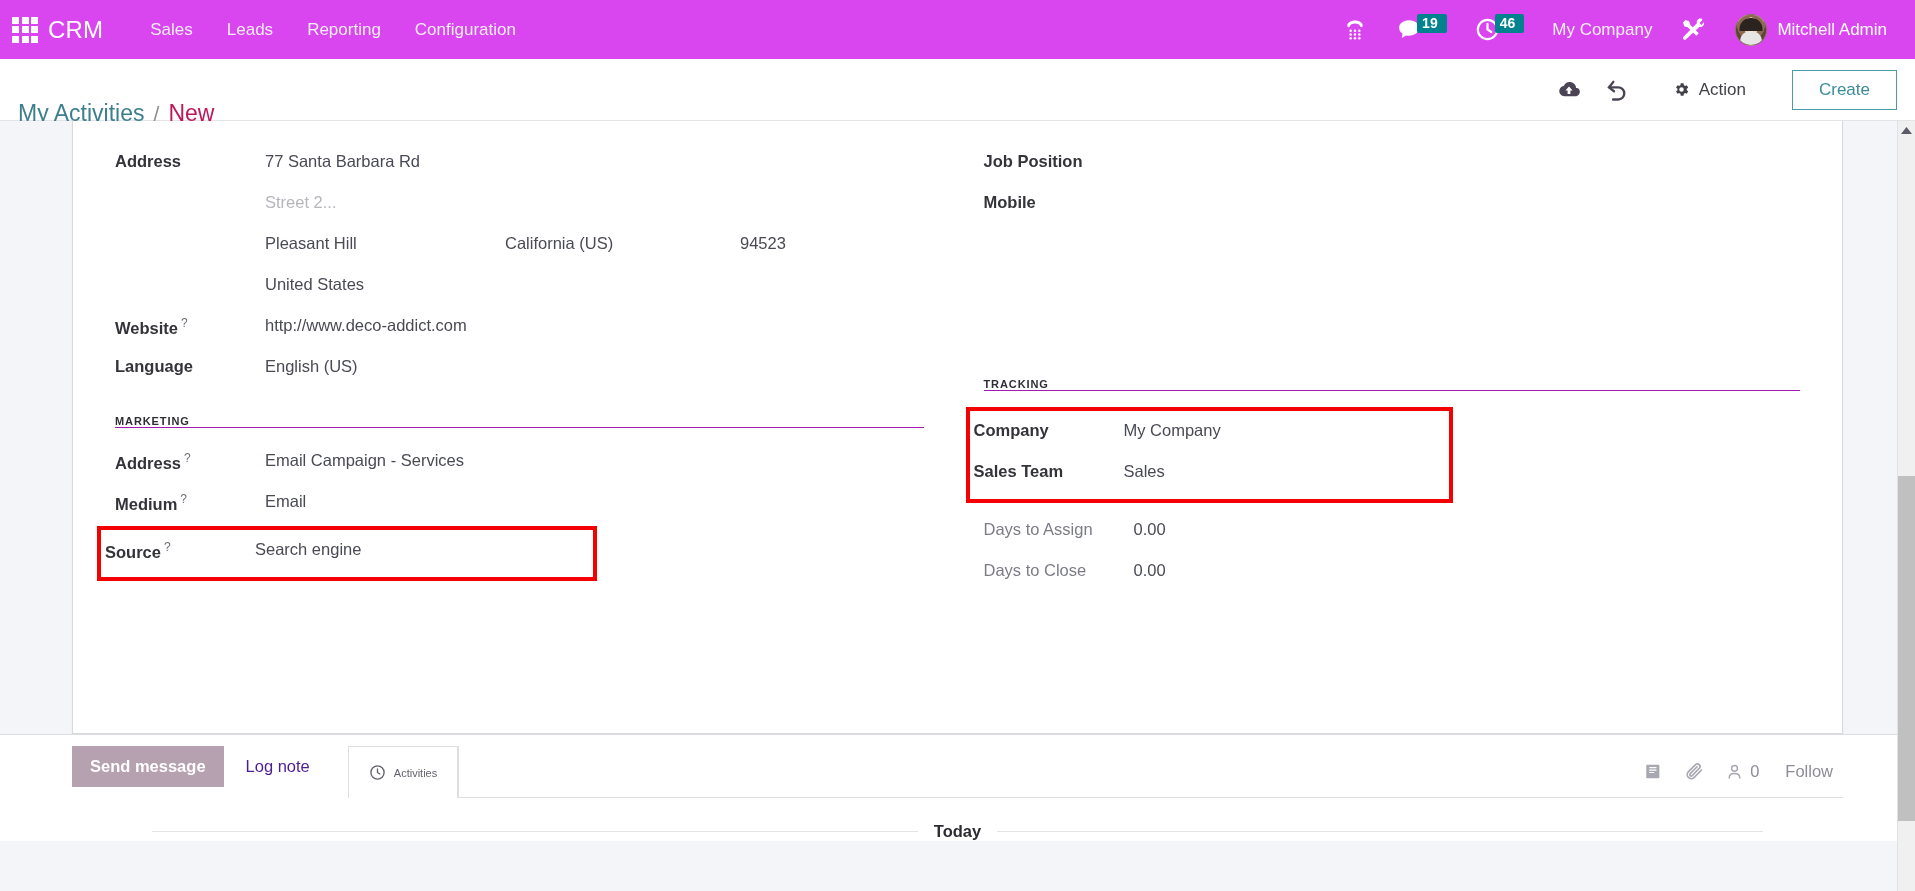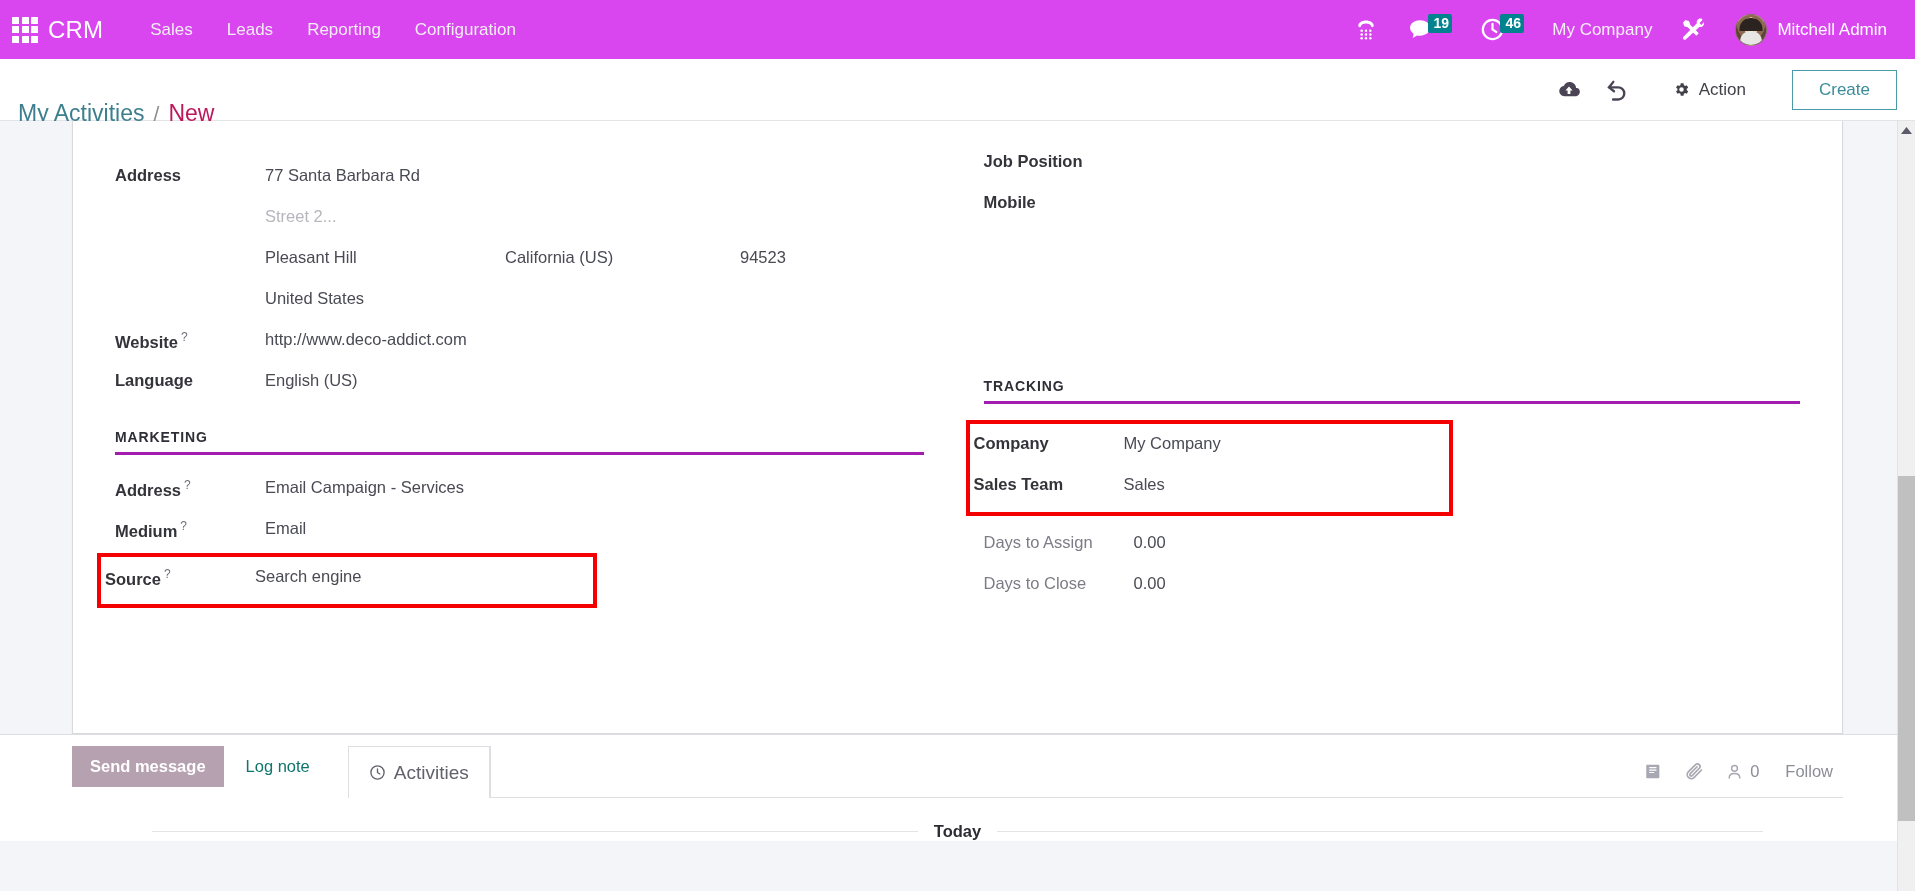--- a/index.html
+++ b/index.html
@@ -40,21 +40,21 @@
   .nav-right {
     margin-left: auto; display: flex; align-items: center;
     height: 100%; padding-right: 14px;
   }
   .nav-sys {
     display: flex; align-items: center; height: 100%;
     padding: 0 14px; cursor: pointer; position: relative;
   }
   .badge {
     background: #00838f; color: #fff; font-size: 14px; font-weight: 700;
-    border-radius: 2px; padding: 1px 3px 2px 5px; margin-left: -5px;
+    border-radius: 2px; padding: 1px 9px 2px 5px; margin-left: -5px;
     margin-top: -12px; line-height: 1.15; min-width: 24px; text-align: center;
   }
   .company-name { font-size: 17px; color: #f3f0f4; }
   .user-name { font-size: 17px; color: #ffffff; margin-left: 10px; }
   .avatar {
     width: 32px; height: 32px; border-radius: 50%;
     background: radial-gradient(circle at 50% 36%, #f0c9a6 0 34%, #8d6a4f 35% 56%, #5e4336 57% 100%);
     border: 1px solid rgba(255,255,255,.25);
     position: relative; overflow: hidden; flex: none;
   }
@@ -104,21 +104,21 @@
     overflow: hidden;
   }
   .sheet-wrap { padding: 0 72px 0 72px; }
   .sheet {
     background: #ffffff; border: 1px solid #d8d8dd;
     border-top: none;
     padding: 24px 42px 44px 42px;
     box-shadow: 0 1px 2px rgba(0,0,0,.04);
     min-height: 613px;
   }
-  .cols { display: flex; align-items: flex-end; }
+  .cols { display: flex; }
   .col { width: 50%; }
   .col-left { padding-right: 34px; }
   .col-right { padding-left: 26px; }
 
   .frow { display: flex; align-items: flex-start; min-height: 41px; }
   .flabel {
     width: 150px; flex: none; font-size: 16.5px; font-weight: bold;
     color: #33333a; padding-top: 7px; white-space: nowrap;
   }
   .flabel.muted { font-weight: normal; color: #7c7c86; }
@@ -129,23 +129,23 @@
   .fval.placeholder { color: #b6b6bd; }
   .help-sup {
     font-size: 12px; color: #6e6e7a; vertical-align: super;
     margin-left: 3px; cursor: help; font-weight: normal;
   }
   .addr-line { display: flex; }
   .addr-city { width: 240px; flex: none; }
   .addr-state { width: 235px; flex: none; }
 
   .section-title {
-    font-size: 14px; font-weight: bold; color: #2e2e36;
-    letter-spacing: .9px; padding-bottom: 7px;
-    border-bottom: 3px solid #a21caf; margin-bottom: 16px;
+    font-size: 11px; font-weight: bold; color: #2e2e36;
+    letter-spacing: .9px; 
+    border-bottom: 1px solid #a21caf; margin-bottom: 16px;
     margin-top: 24px;
   }
   .hl-box {
     border: 4px solid #f50000;
     margin-left: -18px; padding-left: 4px;
     padding-top: 3px; padding-bottom: 3px;
   }
   .hl-box-left { width: 500px; }
   .hl-box-right { width: 487px; }
 
@@ -153,25 +153,25 @@
   .chatter {
     background: #ffffff; border-top: 1px solid #dddde2;
     padding: 0 72px;
   }
   .chatter-bar { display: flex; align-items: flex-end; height: 63px; }
   .tab-send {
     background: #b6a1b0; color: #ffffff; font-size: 16.5px; font-weight: bold;
     padding: 11px 18px; cursor: pointer; margin-bottom: 11px;
   }
   .tab-log {
-    color: #0f766e; font-size: 16.5px; padding: 11px 22px;
+    color: #4c1d95; font-size: 16.5px; padding: 11px 22px;
     cursor: pointer; margin-bottom: 11px;
   }
   .tab-activities {
-    color: #62626d; font-size: 19px; padding: 12px 20px;
+    color: #62626d; font-size: 11px; padding: 12px 20px;
     cursor: pointer; border: 1px solid #dedee3; border-bottom: none;
     background: #fff; display: flex; align-items: center; gap: 8px;
     margin-left: 16px; height: 52px;
   }
   .chatter-bar-fill {
     flex: 1; border-bottom: 1px solid #dedee3; height: 52px;
     border-left: 1px solid #dedee3;
   }
   .chatter-right {
     display: flex; align-items: center; gap: 20px;

